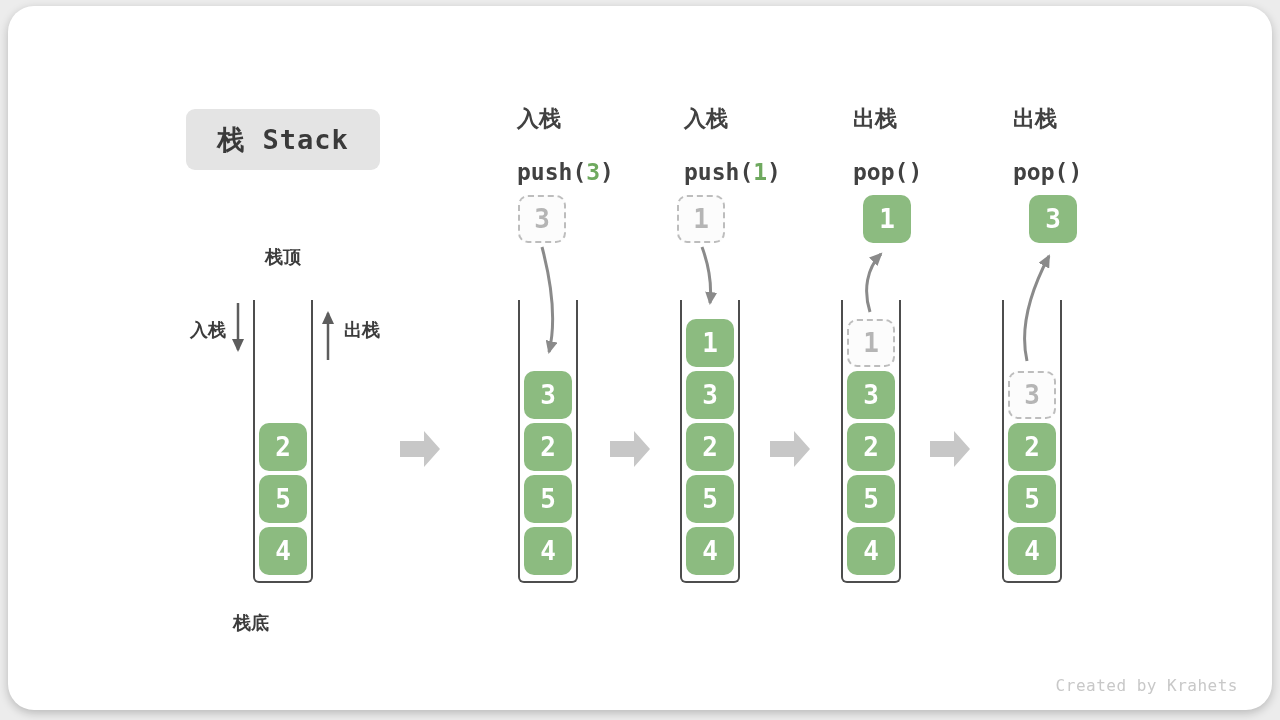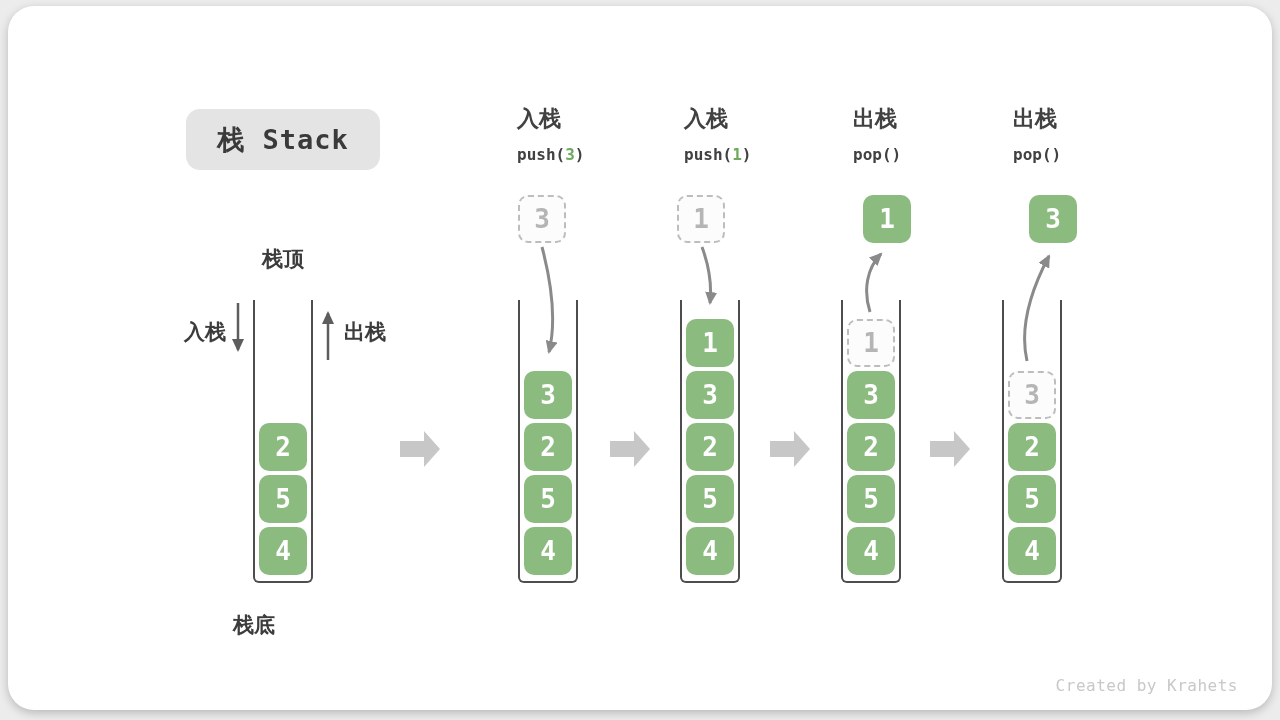--- a/index.html
+++ b/index.html
@@ -15,40 +15,40 @@
     background: #ffffff;
     border-radius: 26px;
     box-shadow: 0 3px 10px rgba(0,0,0,0.22);
   }
   .layer { position: absolute; left: 0; top: 0; width: 1280px; height: 720px; }
 
   
   .title-box {
     position: absolute; left: 186px; top: 109px;
     width: 194px; height: 61px;
-    background: #e4e4e4; border-radius: 14px;
+    background: #e4e4e4; border-radius: 9px;
     display: flex; align-items: center; justify-content: center;
     font-family: "DejaVu Sans Mono", "Liberation Mono", monospace;
     font-size: 27px; font-weight: 600; color: #3a3a3a;
     letter-spacing: 1px;
   }
 
   
   .op { position: absolute; top: 104px; }
   .op-zh { font-size: 22px; font-weight: 700; color: #414141; line-height: 30px; }
   .op-code {
-    margin-top: 7px;
+    margin-top: 24px;
     font-family: "DejaVu Sans Mono", "Liberation Mono", monospace;
-    font-size: 16px; font-weight: 600; color: #414141; line-height: 28px;
+    font-size: 23px; font-weight: 600; color: #414141; line-height: 28px;
   }
   .op-code .arg { color: #6fa95f; }
   .op-1 { left: 517px; } .op-2 { left: 684px; } .op-3 { left: 853px; } .op-4 { left: 1013px; }
 
   
-  .lbl { position: absolute; font-size: 21px; font-weight: 700; color: #3c3c3c; }
+  .lbl { position: absolute; font-size: 18px; font-weight: 700; color: #3c3c3c; }
   .lbl-top    { left: 233px; top: 245px; width: 100px; text-align: center; }
   .lbl-bottom { left: 233px; top: 611px; width: 100px; text-align: left; }
   .lbl-push   { left: 150px; top: 318px; width: 76px;  text-align: right; }
   .lbl-pop    { left: 344px; top: 318px; width: 76px;  text-align: left; }
 
   
   .stack-container {
     position: absolute; top: 300px;
     width: 60px; height: 283px;
     border-left: 2px solid #4d4d4d;

